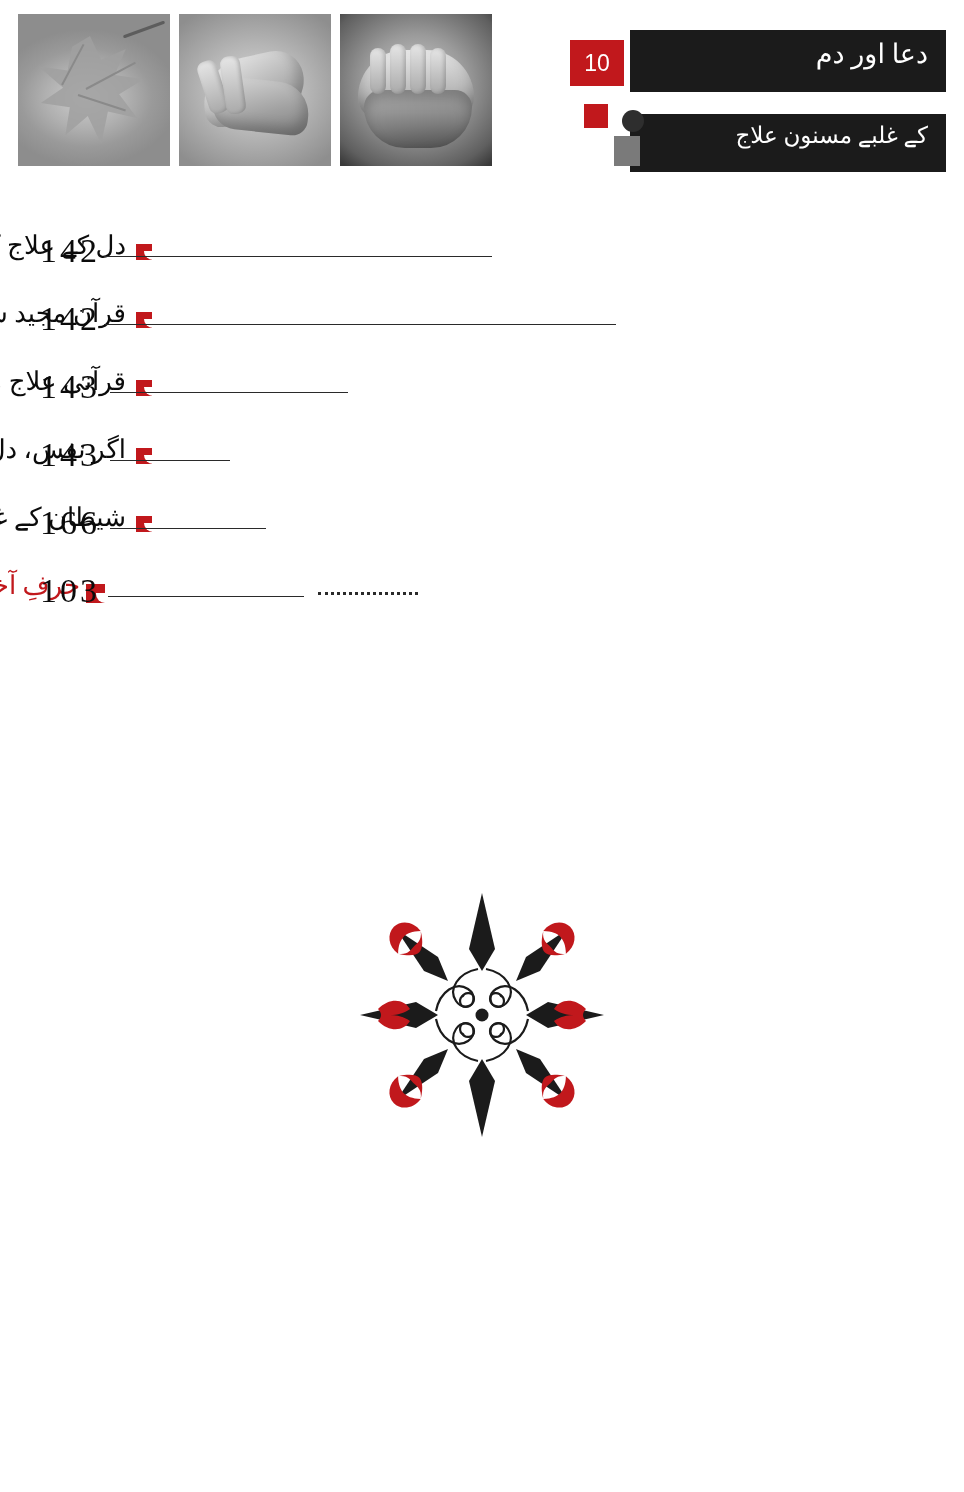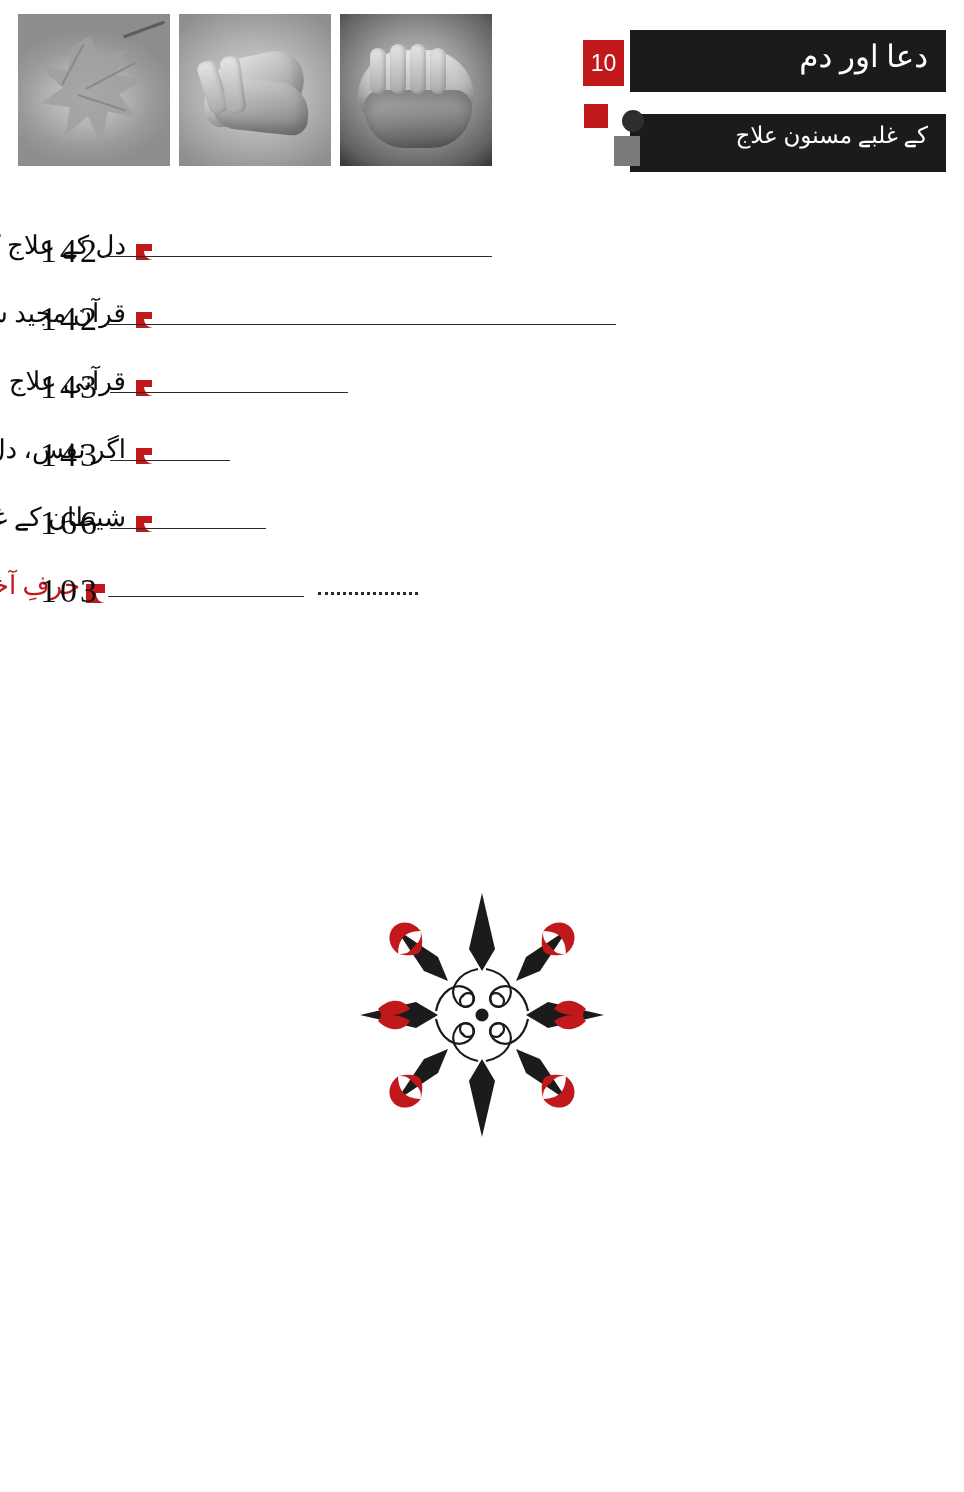--- a/index.html
+++ b/index.html
@@ -152,40 +152,40 @@
     width: 316px;
     height: 58px;
     background: #1b1b1b;
   }
   .title-main {
     position: absolute;
     right: 18px;
     top: 8px;
     color: #ffffff;
     font-family: "Liberation Serif", serif;
-    font-size: 31px;
+    font-size: 27px;
     direction: rtl;
     white-space: nowrap;
     letter-spacing: 0.5px;
   }
   .title-sub {
     position: absolute;
     right: 18px;
     top: 92px;
     color: #ffffff;
     font-family: "Liberation Serif", serif;
     font-size: 23px;
     direction: rtl;
     white-space: nowrap;
   }
   .chapter-num {
     position: absolute;
     right: 322px;
     top: 10px;
-    width: 41px;
+    width: 54px;
     height: 46px;
     background: #c1181c;
     color: #ffffff;
     font-size: 23px;
     display: flex;
     align-items: center;
     justify-content: center;
     font-family: "Liberation Sans", sans-serif;
   }
   .deco-sq-red {

